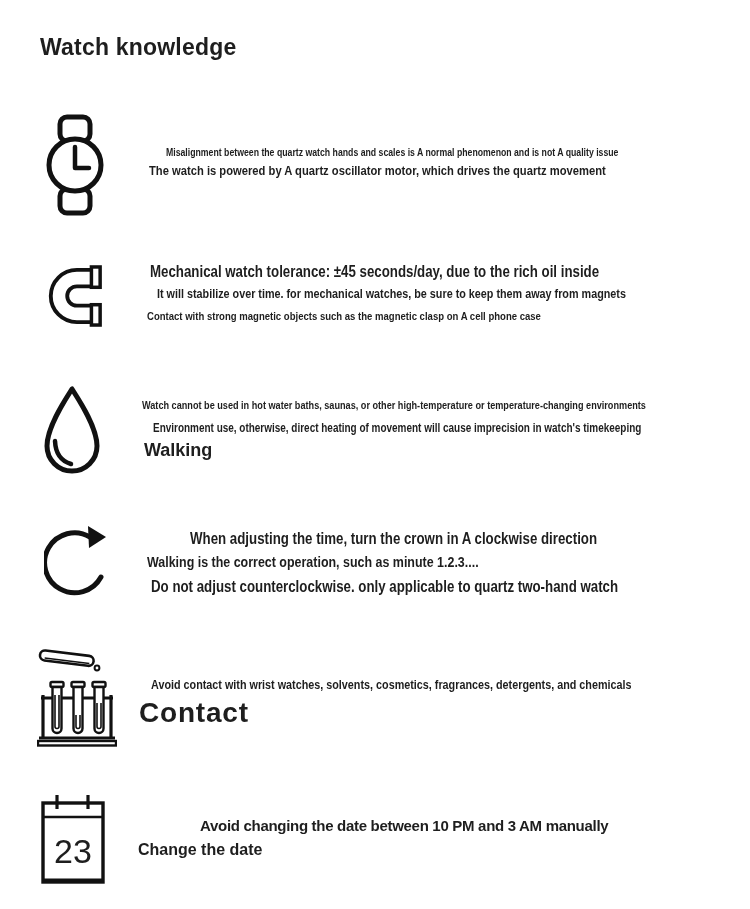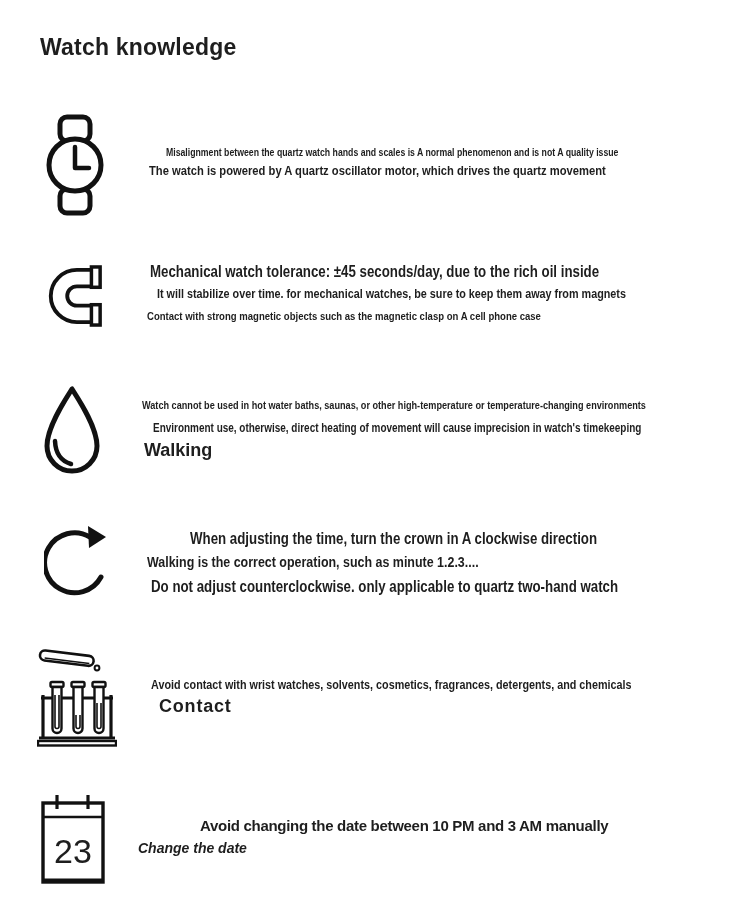--- a/index.html
+++ b/index.html
@@ -24,23 +24,23 @@
   .p-s2l1{left:150px;top:262px;font-size:16px;}
   .p-s2l2{left:157px;top:286px;font-size:13px;}
   .p-s2l3{left:147px;top:310px;font-size:11.5px;}
   .p-s3l1{left:142px;top:399px;font-size:11px;}
   .p-s3l2{left:153px;top:421px;font-size:12px;}
   .p-s3l3{left:144px;top:440px;font-size:18px;}
   .p-s4l1{left:190px;top:529px;font-size:16px;}
   .p-s4l2{left:147px;top:553px;font-size:15px;}
   .p-s4l3{left:151px;top:577px;font-size:16px;}
   .p-s5l1{left:151px;top:677px;font-size:13px;}
-  .p-s5l2{left:139px;top:696px;font-size:18px;letter-spacing:.8px;margin-left:20px;}
+  .p-s5l2{left:139px;top:696px;font-size:28px;letter-spacing:.8px;}
   .p-s6l1{left:200px;top:817px;font-size:15px;letter-spacing:-.3px;}
-  .p-s6l2{left:138px;top:840px;font-size:14px;font-style:italic;}
+  .p-s6l2{left:138px;top:840px;font-size:16px;}
 
   
   .i-watch{left:44px;top:114px;}
   .i-magnet{left:44px;top:265px;}
   .i-drop{left:42px;top:384px;}
   .i-arrow{left:44px;top:522px;}
   .i-tubes{left:37px;top:645px;}
   .i-calendar{left:41px;top:794px;text-align:right;}
 
   .cal-num{font-family:"Liberation Sans", sans-serif;font-weight:400;}

